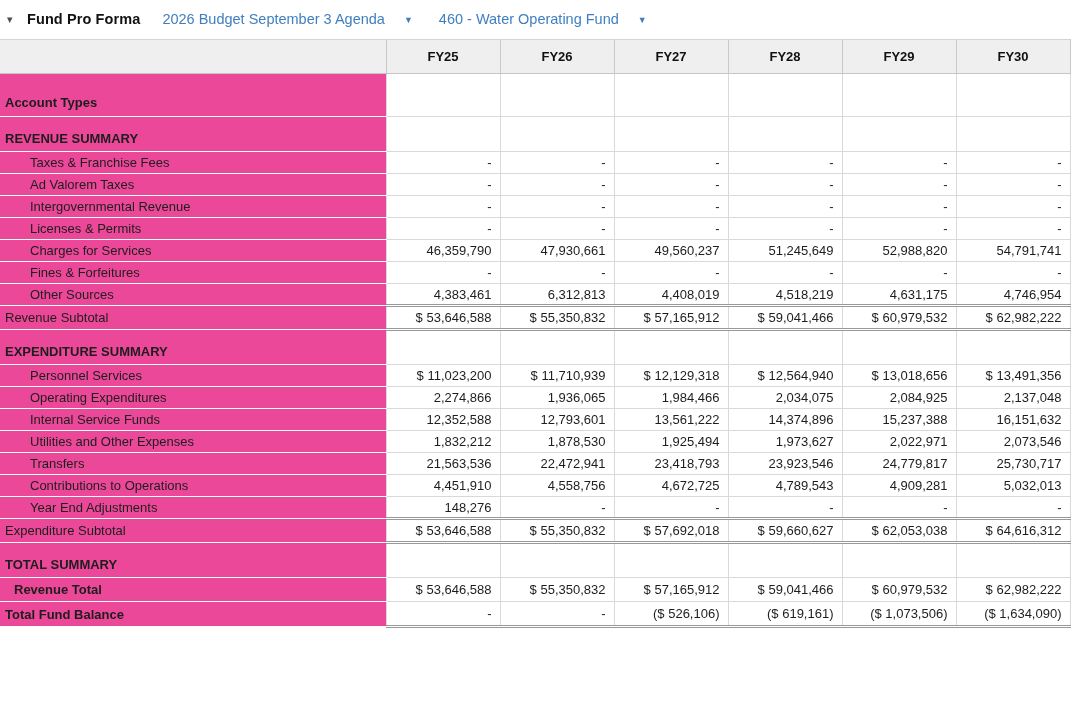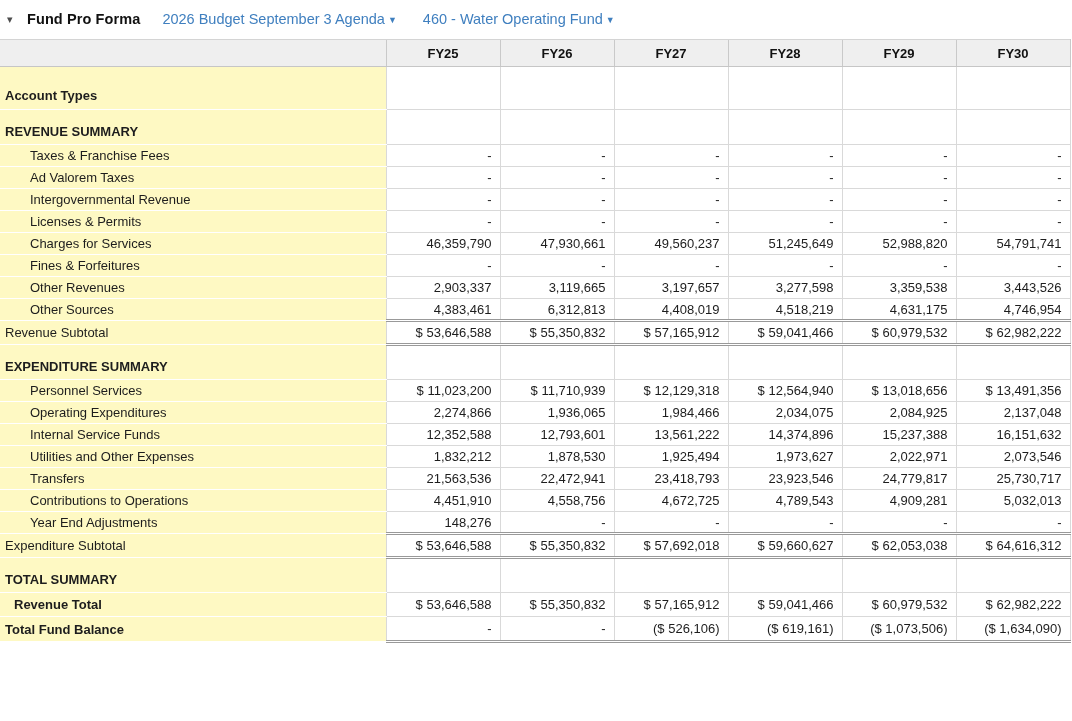--- a/index.html
+++ b/index.html
@@ -29,55 +29,55 @@
     font-size: 14.5px;
     color: #111;
     margin-right: 22px;
     letter-spacing: 0.1px;
   }
   .dropdown {
     color: #3f7fbf;
     font-size: 14.5px;
     display: flex;
     align-items: center;
-    gap: 3px;
+    gap: 19px;
     margin-right: 26px;
     cursor: pointer;
     white-space: nowrap;
   }
   .dropdown .dd-caret {
     font-size: 9px;
     padding-top: 2px;
   }
   
   table {
     border-collapse: collapse;
     table-layout: fixed;
     width: 1070px;
     font-size: 13px;
     margin-top: 1px;
   }
   col.c-label { width: 386px; }
   col.c-data  { width: 114px; }
   thead th {
     background: #efefef;
-    height: 27px;
+    height: 34px;
     font-weight: bold;
     font-size: 13px;
     text-align: center;
     border-top: 1px solid #d4d4d4;
     border-bottom: 1px solid #c6c6c6;
     border-left: 1px solid #c9c9c9;
     color: #111;
   }
   thead th.label-col { border-left: none; }
   thead th:last-child { border-right: 1px solid #c9c9c9; }
 
   td.label-cell {
-    background: #fef9c3;
+    background: #ec4899;
     border-bottom: 1px solid #ffffff;
     padding-left: 5px;
     white-space: nowrap;
     overflow: hidden;
   }
   td.data-cell {
     background: #ffffff;
     border-bottom: 1px solid #d9d9d9;
     border-left: 1px solid #d9d9d9;
     text-align: right;
@@ -217,29 +217,20 @@
       <tr class="r-detail">
         <td class="label-cell">Fines &amp; Forfeitures</td>
         <td class="data-cell">-</td>
         <td class="data-cell">-</td>
         <td class="data-cell">-</td>
         <td class="data-cell">-</td>
         <td class="data-cell">-</td>
         <td class="data-cell">-</td>
       </tr>
       <tr class="r-detail">
-        <td class="label-cell">Other Revenues</td>
-        <td class="data-cell">2,903,337</td>
-        <td class="data-cell">3,119,665</td>
-        <td class="data-cell">3,197,657</td>
-        <td class="data-cell">3,277,598</td>
-        <td class="data-cell">3,359,538</td>
-        <td class="data-cell">3,443,526</td>
-      </tr>
-      <tr class="r-detail">
         <td class="label-cell">Other Sources</td>
         <td class="data-cell">4,383,461</td>
         <td class="data-cell">6,312,813</td>
         <td class="data-cell">4,408,019</td>
         <td class="data-cell">4,518,219</td>
         <td class="data-cell">4,631,175</td>
         <td class="data-cell">4,746,954</td>
       </tr>
       <tr class="r-subtotal">
         <td class="label-cell">Revenue Subtotal</td>

